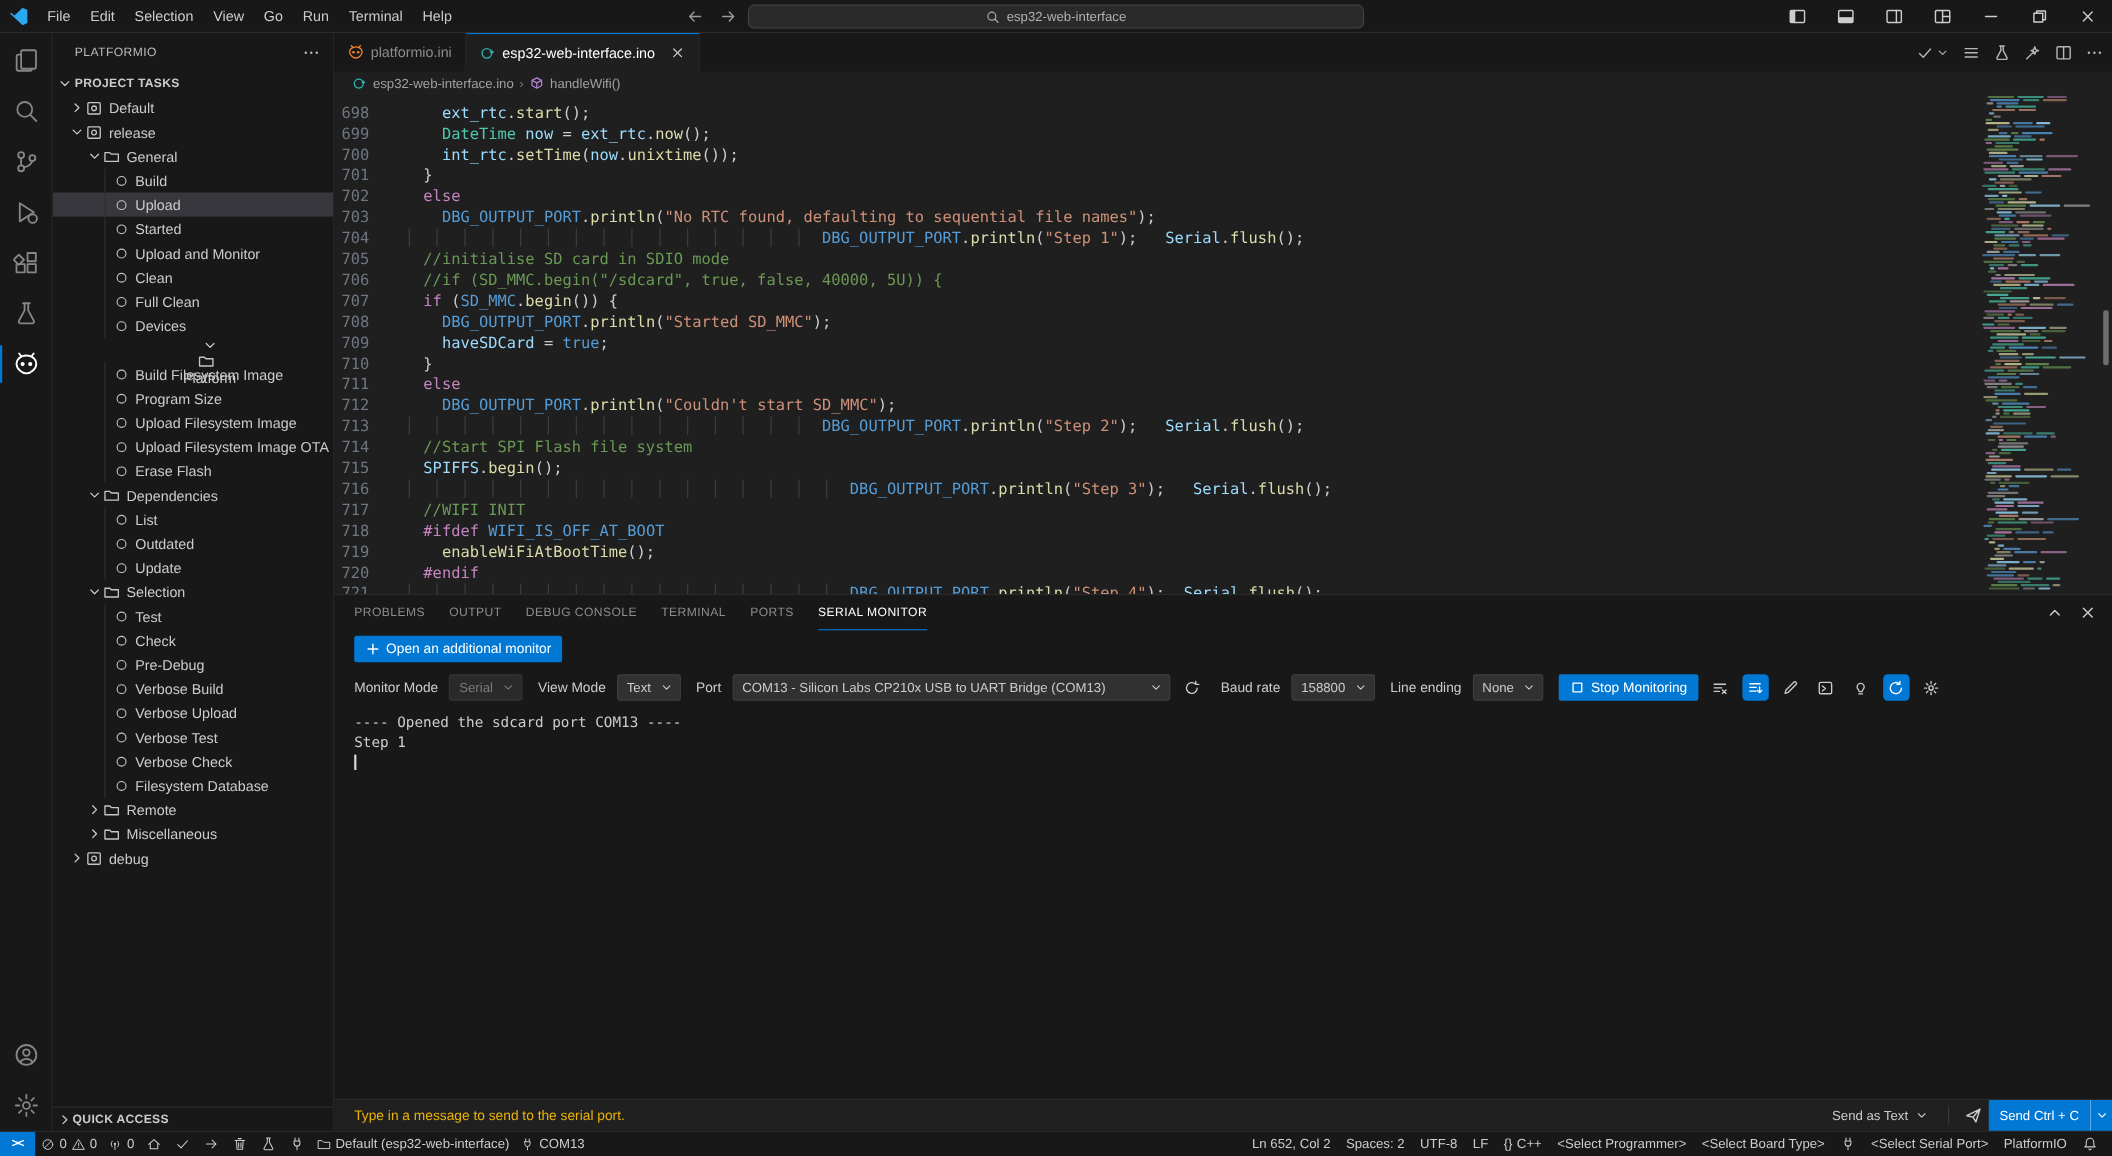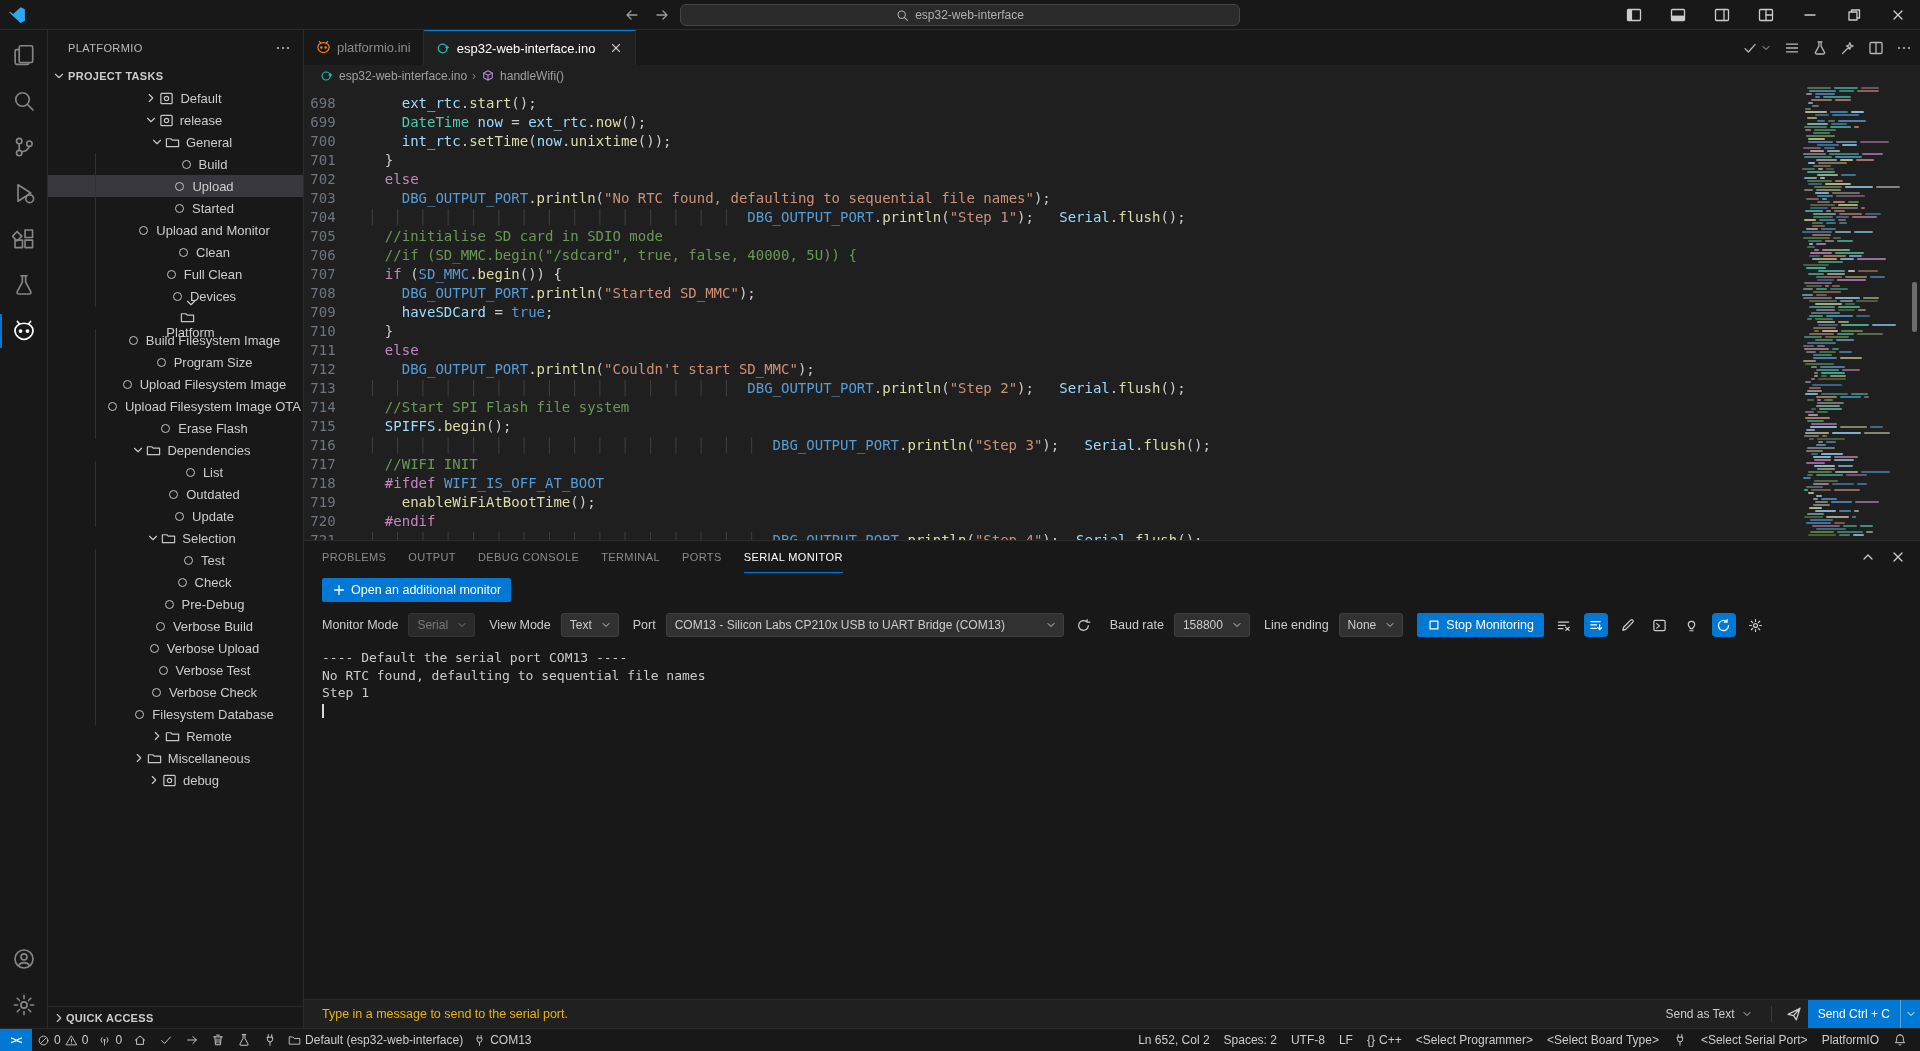--- a/index.html
+++ b/index.html
@@ -32,21 +32,21 @@
 
   
   #sidebar { width:256px; background:#181818; border-right:1px solid #2b2b2b;
     display:flex; flex-direction:column; font-size:13px; }
   #sidebar-header { height:35px; display:flex; align-items:center; padding:0 12px 0 20px;
     font-size:11px; color:#bbbbbb; letter-spacing:.4px; }
   #sidebar-header .grow { flex:1; }
   #section-header { height:22px; display:flex; align-items:center; gap:2px; padding-left:4px;
     font-weight:bold; font-size:11px; color:#cccccc; letter-spacing:.3px; }
   #tree { flex:1 1 auto; overflow:hidden; }
-  .tree-row { height:22px; display:flex; align-items:center; color:#cccccc; position:relative; cursor:pointer;justify-content:center; }
+  .tree-row { height:22px; display:flex; align-items:center; color:#cccccc; position:relative; cursor:pointer; }
   .tree-row.selected { background:#37373d; }
   .tree-row .chev { width:16px; display:flex; justify-content:center; color:#cccccc; }
   .tree-row .ticon { margin-right:6px; color:#c5c5c5; display:flex; }
   .task-dot { width:9px; height:9px; border:1.6px solid #c5c5c5; border-radius:50%; margin-right:8px; }
   .d3guide::before { content:""; position:absolute; left:47px; top:0; bottom:0; width:1px; background:#303031; }
   #quick-access { flex:0 0 22px; border-top:1px solid #2b2b2b; display:flex; align-items:center;
     font-weight:bold; font-size:11px; color:#cccccc; letter-spacing:.3px; padding-left:4px; margin-bottom:0; }
 
   
   #editor-col { flex:1; display:flex; flex-direction:column; min-width:0; }
@@ -116,20 +116,30 @@
 <body>
 
 <div id="app">
 
   <div id="titlebar">
     <div id="vscode-logo">
         <svg width="18" height="18" viewBox="0 0 16 16" fill="none" stroke="currentColor" stroke-width="1.3" stroke-linecap="round" stroke-linejoin="round">
           <path d="M11.2 1 L4.6 7.1 L1.9 5 L1 5.6 L4.6 9 L11.2 15 L15 13.2 V2.8 Z" fill="#2aa9f2" stroke="none"></path>
         </svg>
       </div>
+    <div id="menubar" style="display: flex;">
+        <div class="menu-item">File</div>
+        <div class="menu-item">Edit</div>
+        <div class="menu-item">Selection</div>
+        <div class="menu-item">View</div>
+        <div class="menu-item">Go</div>
+        <div class="menu-item">Run</div>
+        <div class="menu-item">Terminal</div>
+        <div class="menu-item">Help</div>
+      </div>
     <div id="nav-arrows">
       <span>
           <svg width="16" height="16" viewBox="0 0 16 16" fill="none" stroke="currentColor" stroke-width="1.3" stroke-linecap="round" stroke-linejoin="round">
             <path d="M13 8 H3 M7 4 L3 8 l4 4"></path>
           </svg>
         </span>
       <span>
           <svg width="16" height="16" viewBox="0 0 16 16" fill="none" stroke="currentColor" stroke-width="1.3" stroke-linecap="round" stroke-linejoin="round">
             <path d="M3 8 h10 M9 4 l4 4 -4 4"></path>
           </svg>
@@ -1319,21 +1329,21 @@
                 <path d="M13.4 8 a5.4 5.4 0 1 1-1.6-3.8 M11.9 1.6 v2.9 h-2.9"></path>
               </svg>
             </span>
           <span class="icon-btn" id="mi-gear">
               <svg width="15" height="15" viewBox="0 0 16 16" fill="none" stroke="currentColor" stroke-width="1.3" stroke-linecap="round" stroke-linejoin="round">
                 <circle cx="8" cy="8" r="2.1"></circle>
                 <path d="M8 1.6 v2.1 M8 12.3 v2.1 M1.6 8 h2.1 M12.3 8 h2.1 M3.5 3.5 l1.5 1.5 M11 11 l1.5 1.5 M12.5 3.5 L11 5 M5 11 l-1.5 1.5"></path>
               </svg>
             </span>
         </div>
-        <div id="serial-output"><div>---- Default the serial port COM13 ----</div><div>No RTC found, defaulting to sequential file names</div><div>Step 1</div><div><span id="caret"></span></div></div>
+        <div id="serial-output"><div>---- Opened the sdcard port COM13 ----</div><div>Step 1</div><div><span id="caret"></span></div></div>
         <div id="send-row">
           <span id="send-placeholder">Type in a message to send to the serial port.</span>
           <span id="send-mode">
             <span>Send as Text</span>
               <span class="selchev">
                 <svg width="12" height="12" viewBox="0 0 16 16" fill="none" stroke="currentColor" stroke-width="1.3" stroke-linecap="round" stroke-linejoin="round">
                   <polyline points="4 6 8 10 12 6"></polyline>
                 </svg>
               </span>
           </span>

